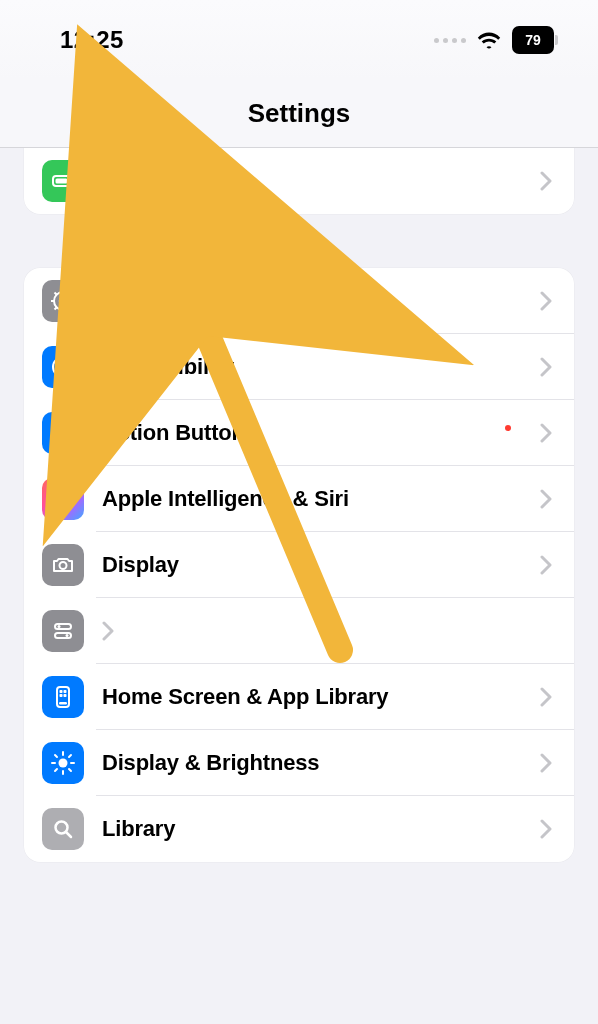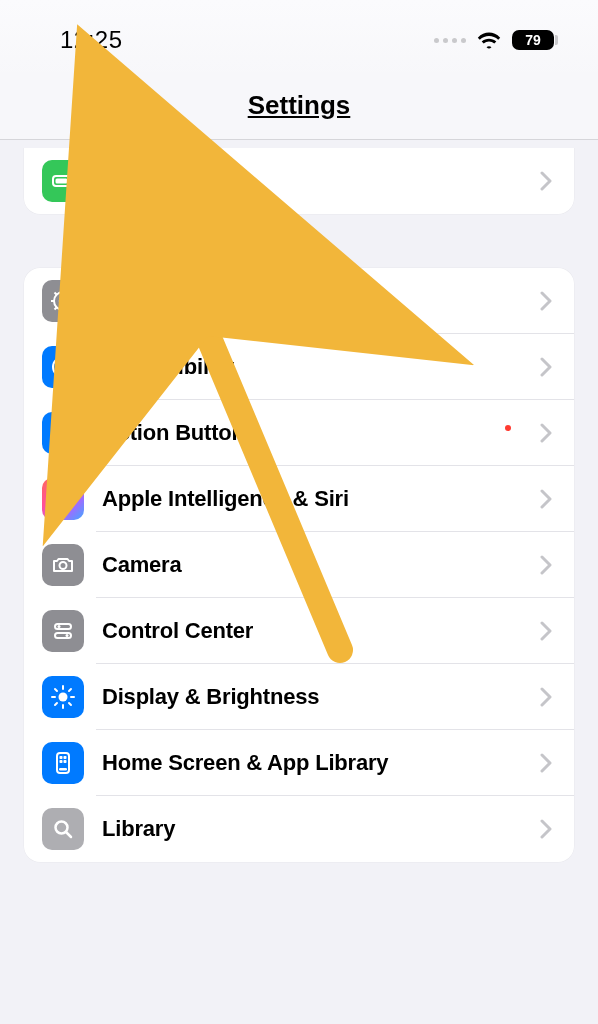--- a/index.html
+++ b/index.html
@@ -18,21 +18,21 @@
     top: 0; left: 0; right: 0;
     height: 80px;
     background: linear-gradient(#fbfbfd, #f7f7fa);
     display: flex;
     align-items: center;
     justify-content: space-between;
     padding: 0 40px 0 60px;
   }
   .status-time {
     font-size: 24px;
-    font-weight: 400;
+    font-weight: 700;
     letter-spacing: 0.5px;
     color: #000;
   }
   .status-right {
     display: flex;
     align-items: center;
     gap: 10px;
   }
   .dots {
     display: flex;
@@ -43,21 +43,21 @@
     border-radius: 50%;
     background: #c9c9cc;
   }
   .wifi-icon svg { width: 26px; height: 20px; display: block; }
   .battery-pill {
     display: flex;
     align-items: center;
     position: relative;
   }
   .battery-body {
-    width: 42px; height: 20px;
+    width: 42px; height: 28px;
     border-radius: 7px;
     background: #000;
     position: relative;
     display: flex;
     align-items: center;
     justify-content: center;
   }
   .battery-tip {
     width: 3px; height: 10px;
     background: #c9c9cc;
@@ -77,28 +77,27 @@
     text-align: center;
     color: #fff;
     font-size: 14px;
     font-weight: 700;
     line-height: 24px;
   }
 
   
   .title-bar {
     position: absolute;
-    top: 72px; left: 0; right: 0;
+    top: 80px; left: 0; right: 0;
     height: 68px;
     background: #f7f7fa;
     display: flex;
     align-items: center;
     justify-content: center;
     border-bottom: 1px solid #d6d6da;
-    text-decoration: underline;
   }
   .title {
     font-size: 26px;
     font-weight: 700;
     color: #000;
   }
 
   
   .content {
     position: absolute;
@@ -314,38 +313,56 @@
         </div>
     </div>
 
     <div class="row">
       <div class="row-icon bg-gray">
         <svg viewBox="0 0 26 26">
             <path d="M4 9h3l1.5-2h9L19 9h3v10H4z" fill="none" stroke="#fff" stroke-width="2" stroke-linejoin="round"></path>
             <circle cx="13" cy="13.5" r="3.5" fill="none" stroke="#fff" stroke-width="2"></circle>
           </svg>
       </div>
-      <div class="row-label">Camera</div>
+      <div class="row-label">Display</div>
       <div class="chevron">
           <svg viewBox="0 0 12 20">
             <path d="M2 2l8 8-8 8" fill="none" stroke="#c5c5c9" stroke-width="3" stroke-linecap="round" stroke-linejoin="round"></path>
           </svg>
         </div>
     </div>
 
     <div class="row">
       <div class="row-icon bg-gray">
         <svg viewBox="0 0 26 26">
             <rect x="5" y="6" width="16" height="5" rx="2.5" fill="none" stroke="#fff" stroke-width="2"></rect>
             <circle cx="9" cy="8.5" r="1.5" fill="#fff"></circle>
             <rect x="5" y="15" width="16" height="5" rx="2.5" fill="none" stroke="#fff" stroke-width="2"></rect>
             <circle cx="17" cy="17.5" r="1.5" fill="#fff"></circle>
           </svg>
       </div>
-      <div class="row-label">Control Center</div>
+      <div class="chevron">
+          <svg viewBox="0 0 12 20">
+            <path d="M2 2l8 8-8 8" fill="none" stroke="#c5c5c9" stroke-width="3" stroke-linecap="round" stroke-linejoin="round"></path>
+          </svg>
+        </div>
+    </div>
+
+    <div class="row">
+      <div class="row-icon bg-blue">
+        <svg viewBox="0 0 26 26">
+            <rect x="7" y="3" width="12" height="20" rx="3" fill="none" stroke="#fff" stroke-width="2"></rect>
+            <rect x="9.5" y="6" width="3" height="3" rx="0.8" fill="#fff"></rect>
+            <rect x="13.5" y="6" width="3" height="3" rx="0.8" fill="#fff"></rect>
+            <rect x="9.5" y="10" width="3" height="3" rx="0.8" fill="#fff"></rect>
+            <rect x="13.5" y="10" width="3" height="3" rx="0.8" fill="#fff"></rect>
+            <rect x="9" y="18" width="8" height="2.5" rx="1.2" fill="#fff"></rect>
+          </svg>
+      </div>
+      <div class="row-label">Home Screen &amp; App Library</div>
       <div class="chevron">
           <svg viewBox="0 0 12 20">
             <path d="M2 2l8 8-8 8" fill="none" stroke="#c5c5c9" stroke-width="3" stroke-linecap="round" stroke-linejoin="round"></path>
           </svg>
         </div>
     </div>
 
     <div class="row">
       <div class="row-icon bg-blue">
         <svg viewBox="0 0 26 26">
@@ -364,39 +381,20 @@
       </div>
       <div class="row-label">Display &amp; Brightness</div>
       <div class="chevron">
           <svg viewBox="0 0 12 20">
             <path d="M2 2l8 8-8 8" fill="none" stroke="#c5c5c9" stroke-width="3" stroke-linecap="round" stroke-linejoin="round"></path>
           </svg>
         </div>
     </div>
 
     <div class="row">
-      <div class="row-icon bg-blue">
-        <svg viewBox="0 0 26 26">
-            <rect x="7" y="3" width="12" height="20" rx="3" fill="none" stroke="#fff" stroke-width="2"></rect>
-            <rect x="9.5" y="6" width="3" height="3" rx="0.8" fill="#fff"></rect>
-            <rect x="13.5" y="6" width="3" height="3" rx="0.8" fill="#fff"></rect>
-            <rect x="9.5" y="10" width="3" height="3" rx="0.8" fill="#fff"></rect>
-            <rect x="13.5" y="10" width="3" height="3" rx="0.8" fill="#fff"></rect>
-            <rect x="9" y="18" width="8" height="2.5" rx="1.2" fill="#fff"></rect>
-          </svg>
-      </div>
-      <div class="row-label">Home Screen &amp; App Library</div>
-      <div class="chevron">
-          <svg viewBox="0 0 12 20">
-            <path d="M2 2l8 8-8 8" fill="none" stroke="#c5c5c9" stroke-width="3" stroke-linecap="round" stroke-linejoin="round"></path>
-          </svg>
-        </div>
-    </div>
-
-    <div class="row">
       <div class="row-icon bg-lgray">
         <svg viewBox="0 0 26 26">
             <circle cx="11.5" cy="11.5" r="6" fill="none" stroke="#fff" stroke-width="2.5"></circle>
             <line x1="16" y1="16" x2="21" y2="21" stroke="#fff" stroke-width="2.5" stroke-linecap="round"></line>
           </svg>
       </div>
       <div class="row-label">Library</div>
       <div class="chevron">
           <svg viewBox="0 0 12 20">
             <path d="M2 2l8 8-8 8" fill="none" stroke="#c5c5c9" stroke-width="3" stroke-linecap="round" stroke-linejoin="round"></path>

